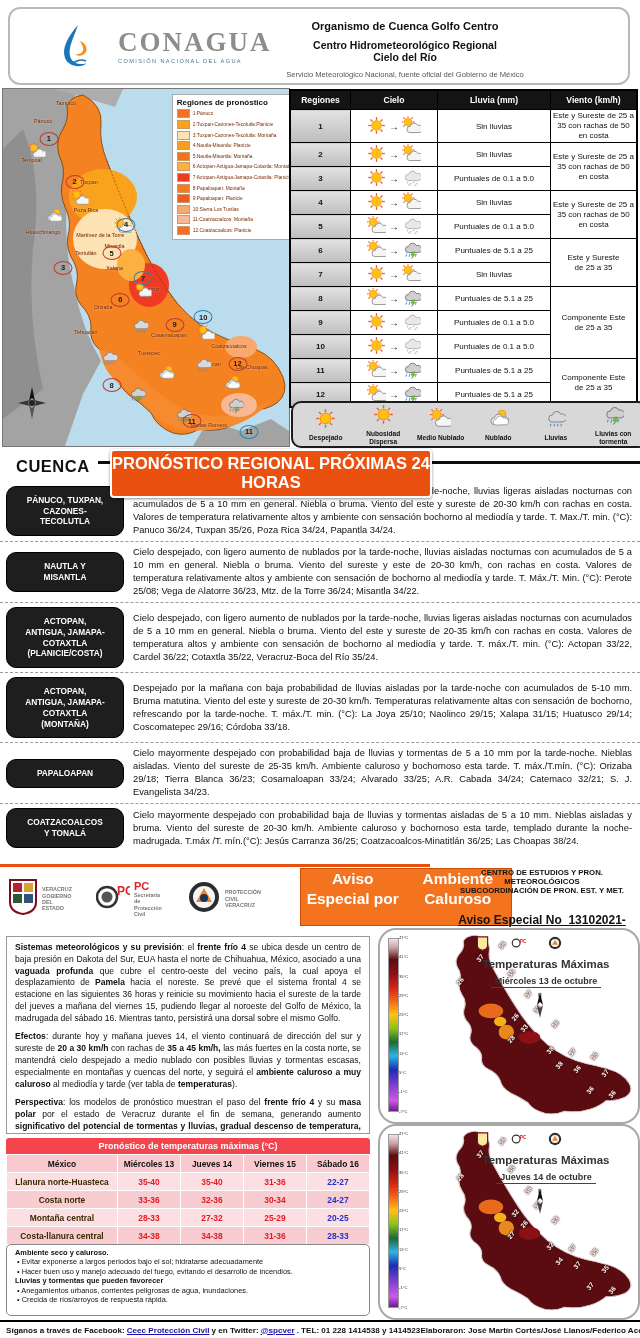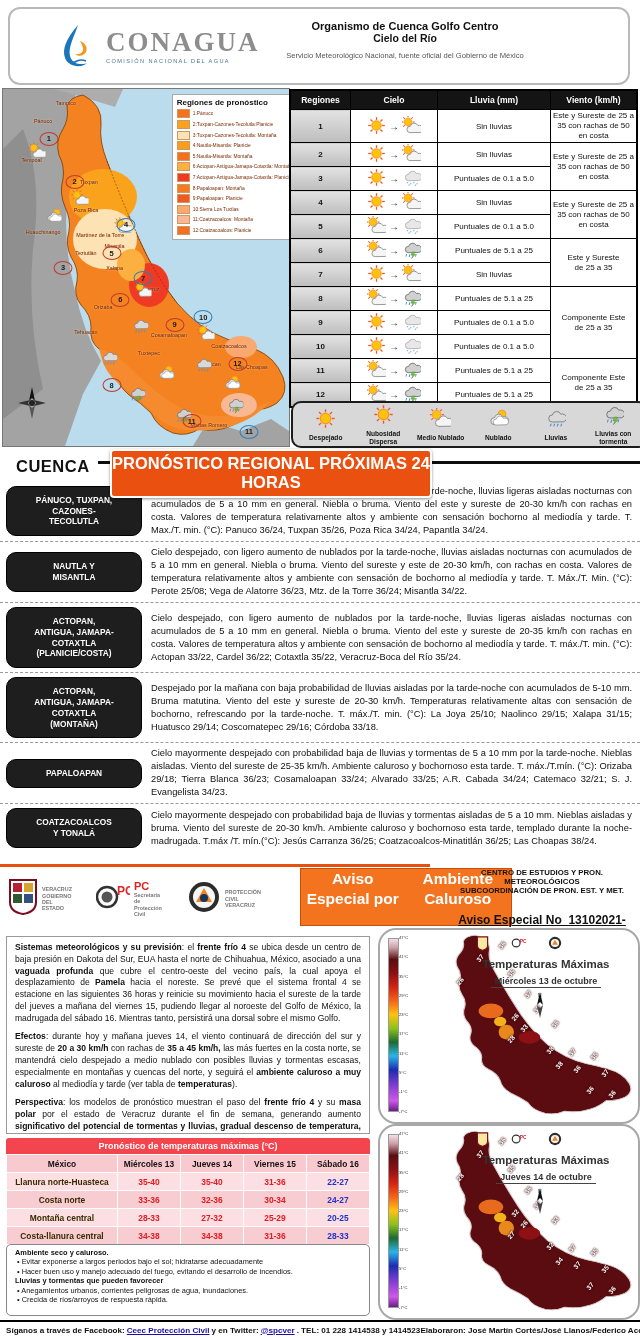--- a/index.html
+++ b/index.html
@@ -3,21 +3,21 @@
 <meta charset="utf-8">
 <style>
   html,body{margin:0;padding:0;}
   body{
     width:640px;height:1338px;position:relative;background:#fff;
     font-family:"Liberation Sans",sans-serif;color:#111;overflow:hidden;
   }
   
   .top-banner{position:absolute;left:8px;top:7px;width:618px;height:74px;
     border:2px solid #b9b9b9;border-radius:12px;background:#fff;}
-  .conagua{position:absolute;left:48px;top:14px;display:flex;align-items:center;gap:8px;}
+  .conagua{position:absolute;left:48px;top:14px;display:flex;align-items:center;gap:20px;}
   .conagua-word{font-family:"Liberation Serif",serif;font-weight:bold;font-size:27px;color:#8d8d8d;letter-spacing:2px;line-height:1;}
   .conagua-sub{font-size:5.6px;color:#49758d;letter-spacing:1.4px;margin-top:2px;}
   .tb-text{position:absolute;left:250px;top:8px;width:290px;text-align:center;}
   .tb-l1{font-size:11px;font-weight:bold;margin-top:3px;}
   .tb-l2{font-size:10.5px;font-weight:bold;margin-top:7px;}
   .tb-l3{font-size:10.5px;font-weight:bold;}
   .tb-l4{font-size:7.6px;color:#555;margin-top:7px;}
   
   .map-panel{position:absolute;left:2px;top:88px;width:286px;height:357px;border:1px solid #777;background:#bbdcec;overflow:hidden;}
   .map-panel svg.basemap{position:absolute;left:0;top:0;width:100%;height:100%;}
@@ -49,21 +49,21 @@
   
   .banner-line{position:absolute;top:461px;left:98px;width:542px;height:3px;background:#0d0d0d;}
   .cuenca-label{position:absolute;top:457px;left:16px;font-size:16.5px;font-weight:bold;letter-spacing:0.5px;}
   .fc-banner{position:absolute;top:449px;left:110px;width:318px;background:#ea500f;color:#fff;
     font-weight:bold;font-size:16.5px;text-align:center;padding:3px 0 4px;border-radius:4px;
     border:2px solid #fff;box-shadow:0 1px 3px rgba(0,0,0,.45);z-index:2;}
   .fc-blocks{position:absolute;top:481px;left:0;width:640px;height:381px;overflow:hidden;}
   .fc-row{display:flex;align-items:center;gap:9px;padding:4px 8px 4px 6px;border-bottom:1px dashed #9a9a9a;}
   .fc-row:last-child{border-bottom:none;}
   .fc-label{flex:0 0 110px;background:#1e1e1e;color:#fff;border-radius:10px;border:1px solid #000;
-    font-size:8.3px;font-weight:bold;text-align:center;padding:8px 12px;line-height:1.3;white-space:pre-line;}
+    font-size:8.3px;font-weight:bold;text-align:center;padding:8px 3px;line-height:1.3;white-space:pre-line;}
   .fc-text{flex:1;font-size:9.3px;line-height:1.4;text-align:justify;color:#101010;}
   
   .aviso-topline{position:absolute;top:864px;left:0;width:430px;height:3px;background:#e8500f;}
   .aviso-logos{position:absolute;top:871px;left:8px;width:255px;height:56px;display:flex;align-items:center;gap:24px;}
   .logo-item{display:flex;align-items:center;gap:4px;}
   .logo-cap{font-size:5.4px;color:#777;font-weight:bold;line-height:1.2;}
   .logo-cap .red{color:#d22;font-size:11px;line-height:1;}
   .aviso-title{position:absolute;top:868px;left:300px;width:210px;height:56px;background:#f4731f;
     border:1px solid #c74f08;color:#fff;font-weight:bold;font-size:15.5px;text-align:center;
     display:flex;flex-direction:row;justify-content:center;line-height:1.3;}
@@ -124,20 +124,21 @@
       <path d="M22 18 C27 20 30 24 28 29 C26 33 20 34 17 31 C22 32 26 29 25 25 C24.4 22 23 20 22 18 Z" fill="#f7941d"></path>
       <path d="M10 38 q4 3 9 0 q4 -2 9 0" stroke="#1b75bb" stroke-width="1.6" fill="none"></path>
     </svg>
     <div>
       <div class="conagua-word">CONAGUA</div>
       <div class="conagua-sub">COMISIÓN NACIONAL DEL AGUA</div>
     </div>
   </div>
   <div class="tb-text">
     <div class="tb-l1">Organismo de Cuenca Golfo Centro</div>
+    <div class="tb-l2">Centro Hidrometeorológico Regional</div>
     <div class="tb-l3">Cielo del Río</div>
     <div class="tb-l4">Servicio Meteorológico Nacional, fuente oficial del Gobierno de México</div>
   </div>
 </div>
 
 <div class="map-panel">
   <svg class="basemap" viewBox="0 0 286 357" preserveAspectRatio="none">
     <rect x="0" y="0" width="286" height="357" fill="#bbdcec"></rect>
     <path d="M0,0 L74,0 Q62,40 66,92 Q58,150 72,202 Q80,242 98,272 L80,305 L62,357 L0,357 Z" fill="#a3a3a3"></path>
     <path d="M20,40 Q40,90 30,160 Q24,230 40,300 L0,330 L0,60 Z" fill="#8f8f8f"></path>

